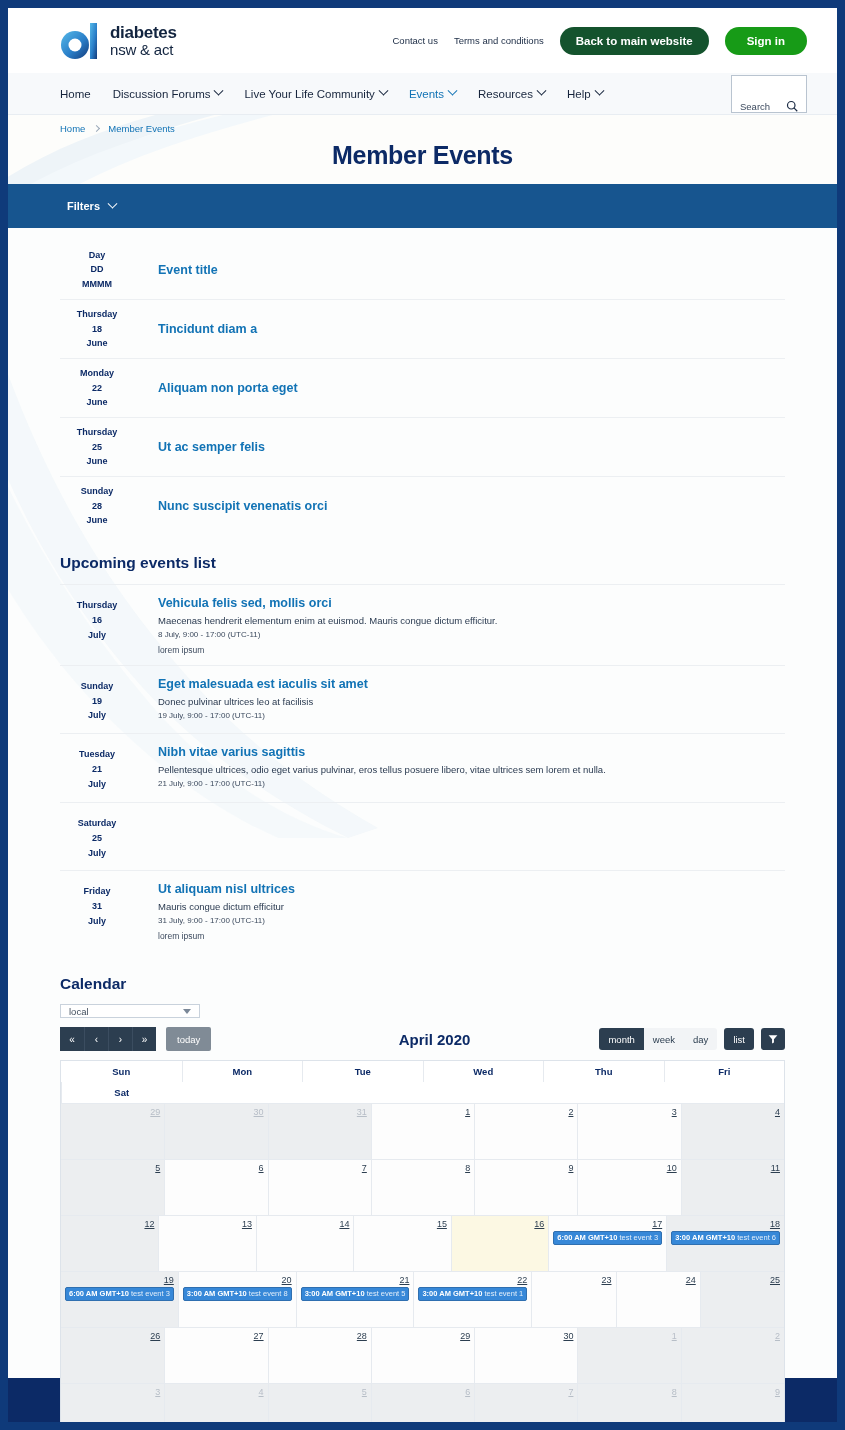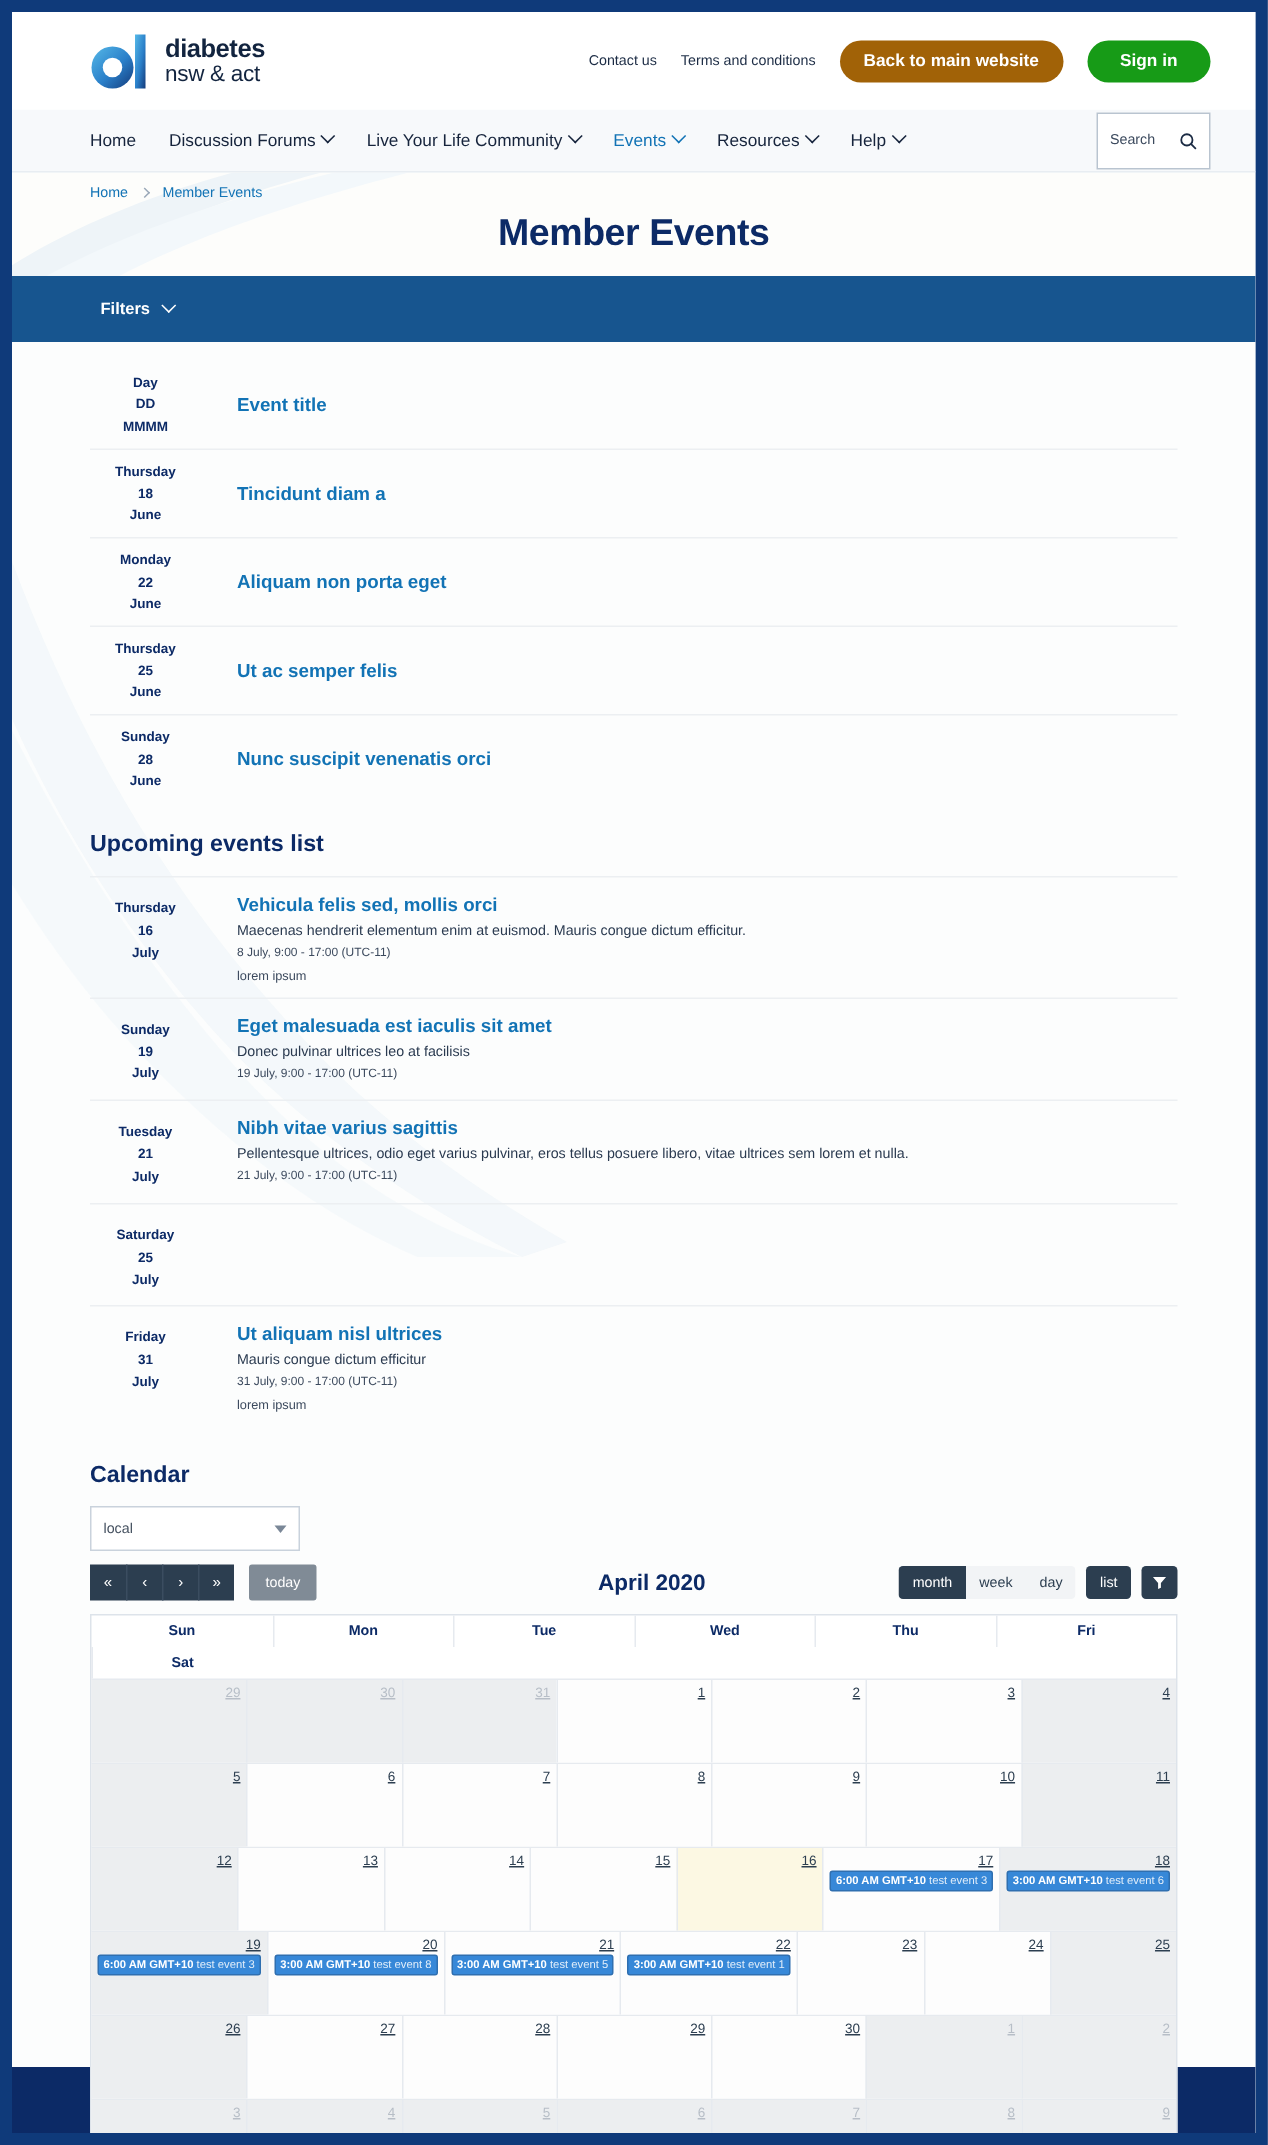--- a/index.html
+++ b/index.html
@@ -42,21 +42,21 @@
     font-size: 15px; font-weight: 400; color: #12243f; letter-spacing: -0.2px;
   }
   .top-right {
     margin-left: auto;
     display: flex; align-items: center; gap: 16px;
   }
   .toplink {
     font-size: 9.5px; color: #1b2b44; text-decoration: none; white-space: nowrap;
   }
   .btn-main {
-    background: #a16207; color: #fff; font-size: 11.5px; font-weight: 700;
+    background: #14532d; color: #fff; font-size: 11.5px; font-weight: 700;
     border-radius: 16px; padding: 8px 16px; border: none; white-space: nowrap;
     cursor: pointer;
   }
   .btn-signin {
     background: #179b17; color: #fff; font-size: 11.5px; font-weight: 700;
     border-radius: 16px; padding: 8px 22px; border: none; white-space: nowrap;
     cursor: pointer;
   }
 
   
@@ -77,21 +77,21 @@
   .nav-item.active { color: #1273b5; }
   .caret {
     display: inline-block; width: 7px; height: 7px;
     border-right: 1.6px solid currentColor; border-bottom: 1.6px solid currentColor;
     transform: rotate(45deg) translate(-2px,-2px);
   }
   .search-box {
     margin-left: auto;
     border: 1px solid #b9c4d0; background: #fff;
     height: 38px; width: 76px;
-    display: flex; align-items: center; justify-content: space-between;
+    display: flex; align-items: flex-end; justify-content: space-between;
     padding: 0 8px; cursor: text;
   }
   .search-box span { font-size: 9.5px; color: #3c4a5e; }
 
   
   .hero {
     position: relative;
     height: 69px;
     background: #fdfdfb;
     overflow: hidden;
@@ -183,21 +183,21 @@
   .udesc { color: #2a3a50; font-size: 9.5px; line-height: 1.45; }
   .utime { color: #3c4a5e; font-size: 8px; margin-top: 2px; }
   .ulorem { color: #3c4a5e; font-size: 8.5px; margin-top: 6px; }
 
   
   .cal-title {
     color: #0c2a66; font-size: 15.5px; font-weight: 700;
     margin: 24px 0 11px 0;
   }
   .tz-select {
-    width: 140px; height: 30px;
+    width: 140px; height: 14px;
     border: 1px solid #c9d2dc; background: #fff;
     display: flex; align-items: center; justify-content: space-between;
     padding: 0 8px; font-size: 9.5px; color: #44505f;
     cursor: pointer;
   }
   .tz-select .dncaret {
     width: 0; height: 0;
     border-left: 4px solid transparent; border-right: 4px solid transparent;
     border-top: 5px solid #7a8797;
   }

